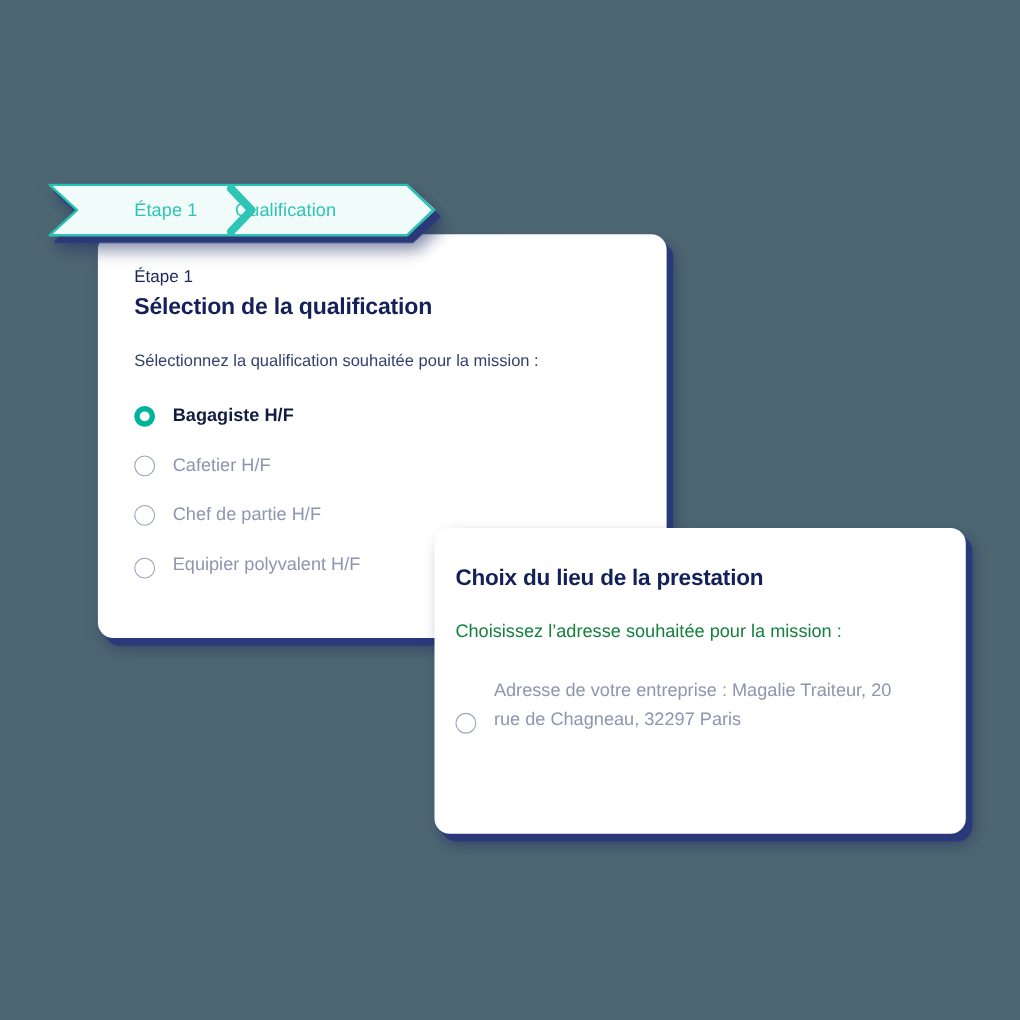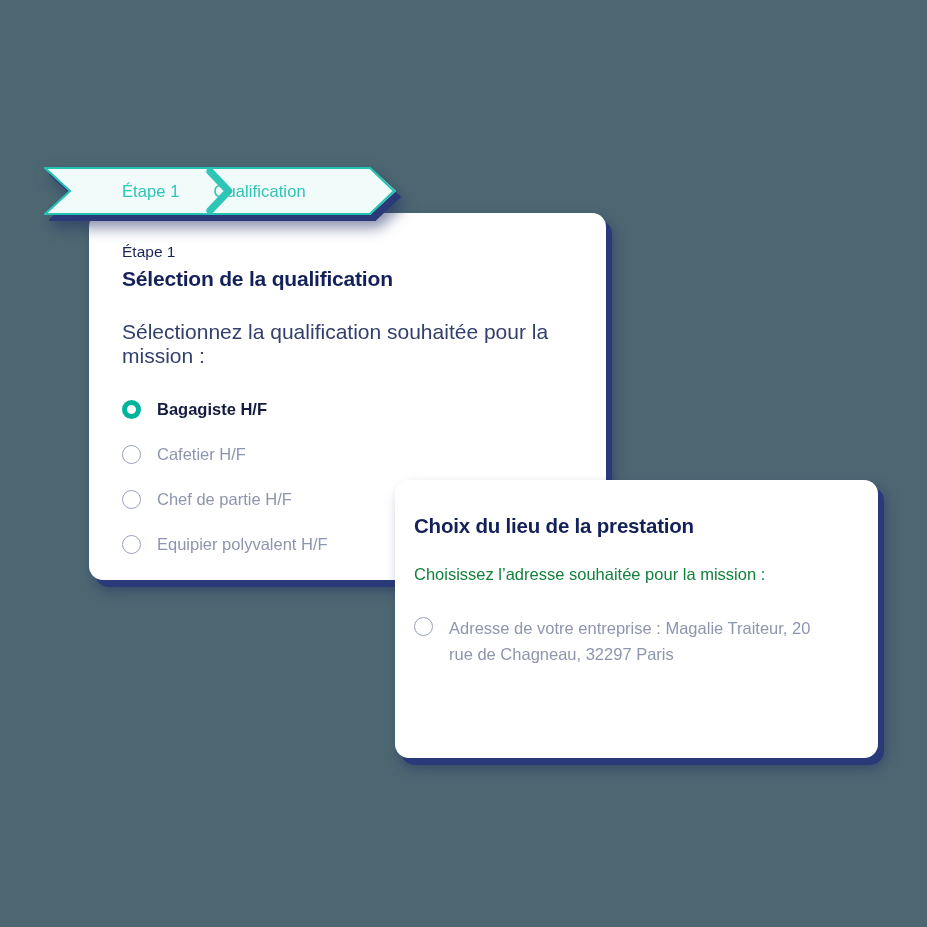--- a/index.html
+++ b/index.html
@@ -88,33 +88,33 @@
   }
   #card-title-1 {
     color: #142159;
     font-size: 21px;
     font-weight: bold;
     letter-spacing: -.2px;
     margin: 0 0 29px 0;
   }
   #card-intro-1 {
     color: #33406e;
-    font-size: 21px;
+    font-size: 15px;
     margin: 16px 0 30px 0;
   }
 
   .radio-list { display: flex; flex-direction: column; }
   .radio-row {
     display: flex;
     align-items: flex-start;
     gap: 16px;
     margin-bottom: 21px;
     cursor: pointer;
   }
-  .radio-row:last-child { margin-bottom: 0; }
+  .radio-row:last-child { margin-bottom: 0; align-items: flex-end; }
 
   .radio-dot {
     flex: 0 0 auto;
     width: 19px;
     height: 19px;
     border-radius: 50%;
     box-sizing: border-box;
     margin-top: 2px;
   }
   .radio-dot.off {

